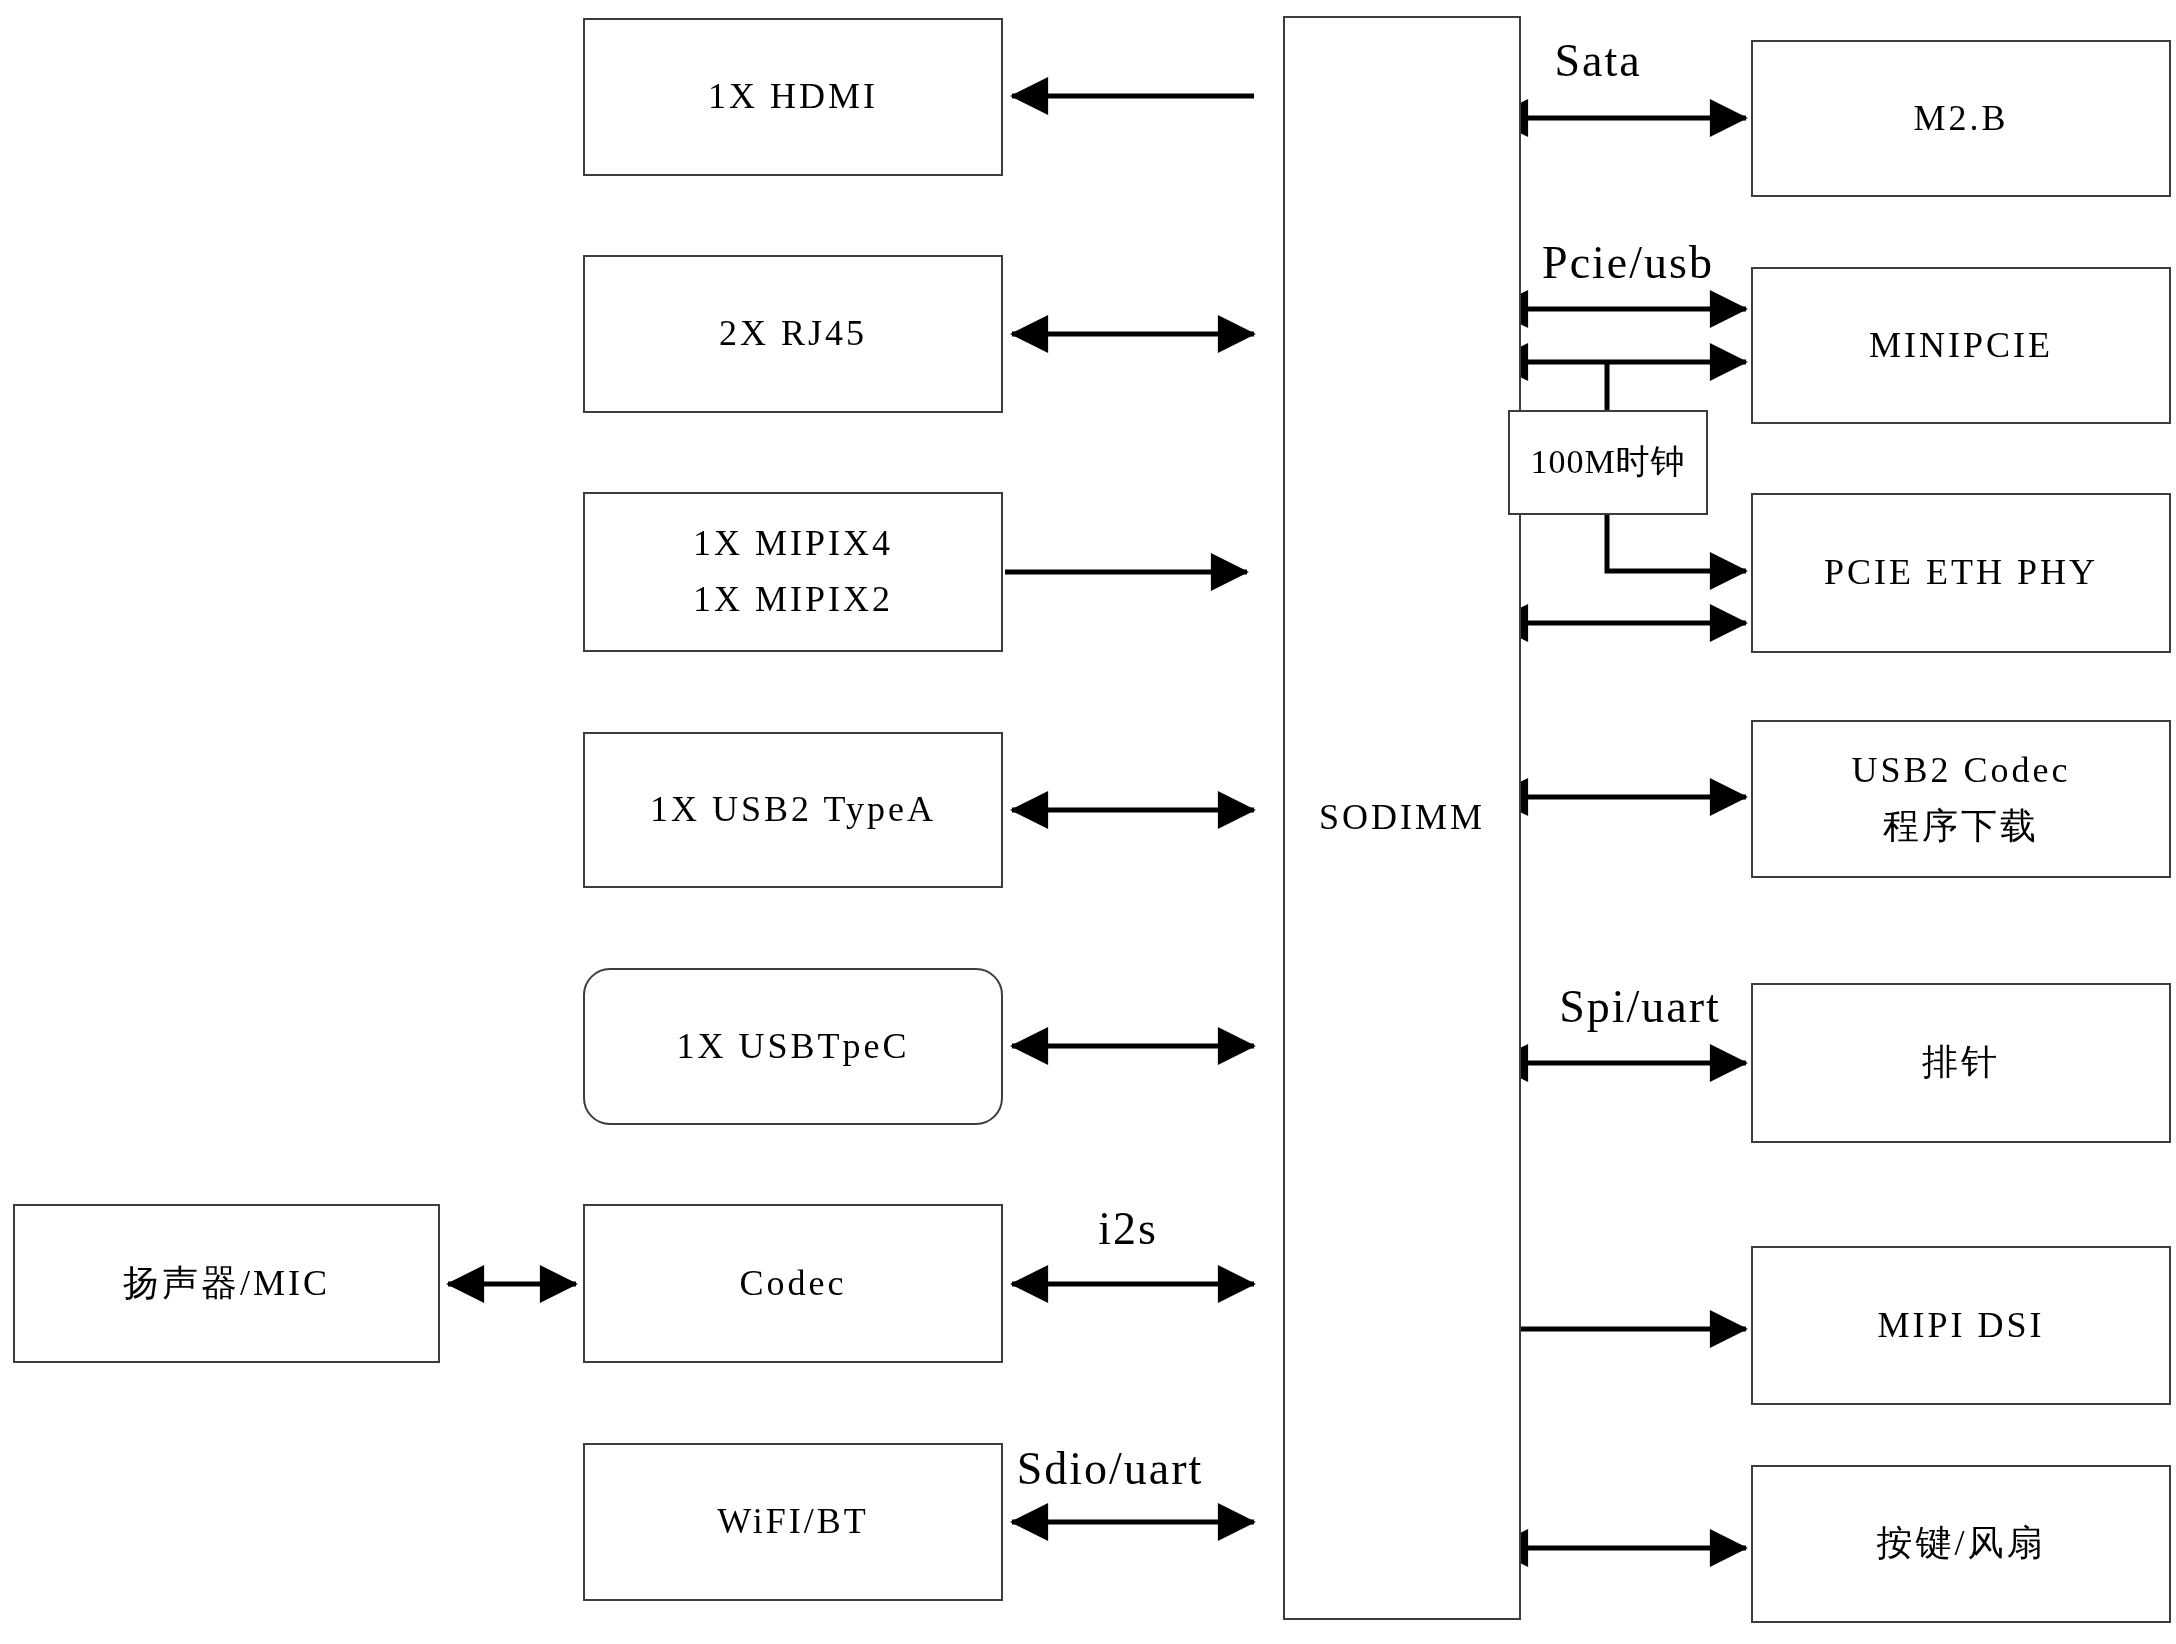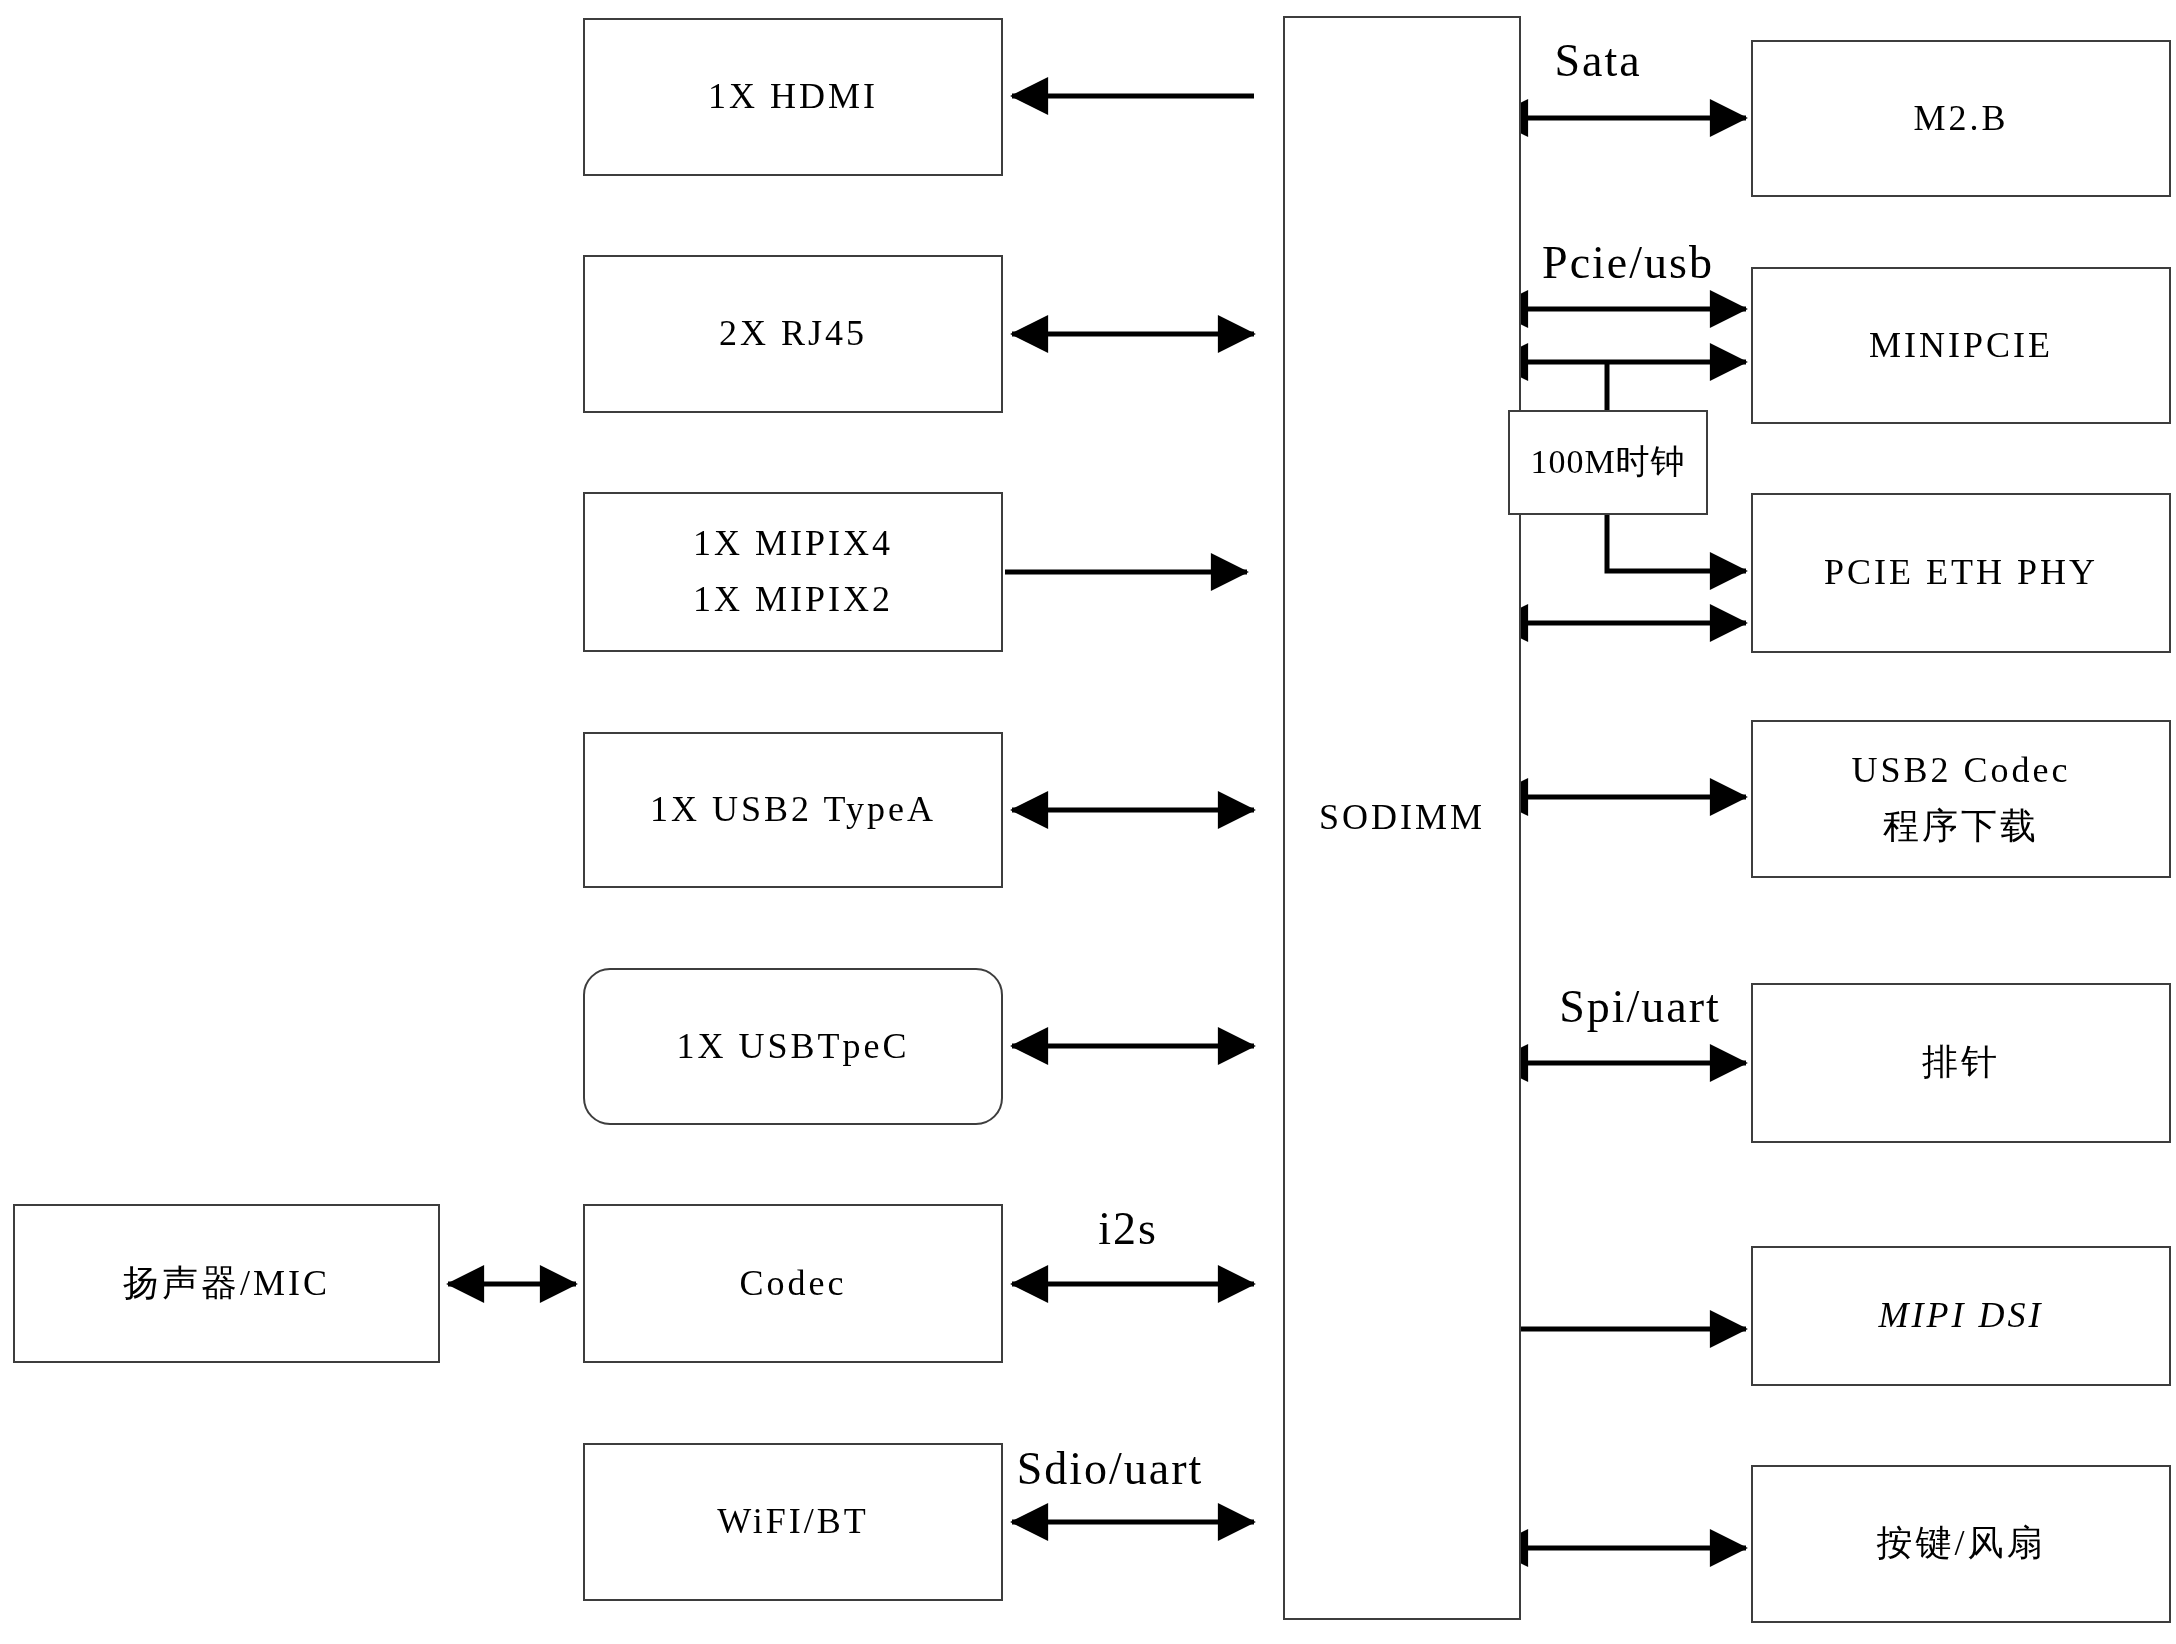--- a/index.html
+++ b/index.html
@@ -87,21 +87,21 @@
   <div class="box" style="left:583px; top:968px; width:420px; height:157px;border-radius:27px;">1X USBTpeC</div>
   <div class="box" style="left:583px; top:1204px; width:420px; height:159px;">Codec</div>
   <div class="box" style="left:583px; top:1443px; width:420px; height:158px;">WiFI/BT</div>
 
   <div class="box" style="left:1751px; top:40px;  width:420px; height:157px;">M2.B</div>
   <div class="box" style="left:1751px; top:267px; width:420px; height:157px;">MINIPCIE</div>
   <div class="box" style="left:1751px; top:493px; width:420px; height:160px;">PCIE ETH PHY</div>
   <div class="box" style="left:1751px; top:720px; width:420px; height:158px;">USB2 Codec
 程序下载</div>
   <div class="box" style="left:1751px; top:983px; width:420px; height:160px;">排针</div>
-  <div class="box" style="left:1751px; top:1246px; width:420px; height:140px;font-style:italic;">MIPI DSI</div>
+  <div class="box" style="left:1751px; top:1246px; width:420px; height:159px;">MIPI DSI</div>
   <div class="box" style="left:1751px; top:1465px; width:420px; height:158px;">按键/风扇</div>
 
   <div class="box clockbox" style="left:1508px; top:410px; width:200px; height:105px;">100M时钟</div>
 
   <span class="edge-label" style="left:1598px; top:60px;">Sata</span>
   <span class="edge-label" style="left:1628px; top:262px;">Pcie/usb</span>
   <span class="edge-label" style="left:1640px; top:1006px;">Spi/uart</span>
   <span class="edge-label" style="left:1128px; top:1228px;text-align:center;">i2s</span>
   <span class="edge-label" style="left:1110px; top:1468px;">Sdio/uart</span>
 

